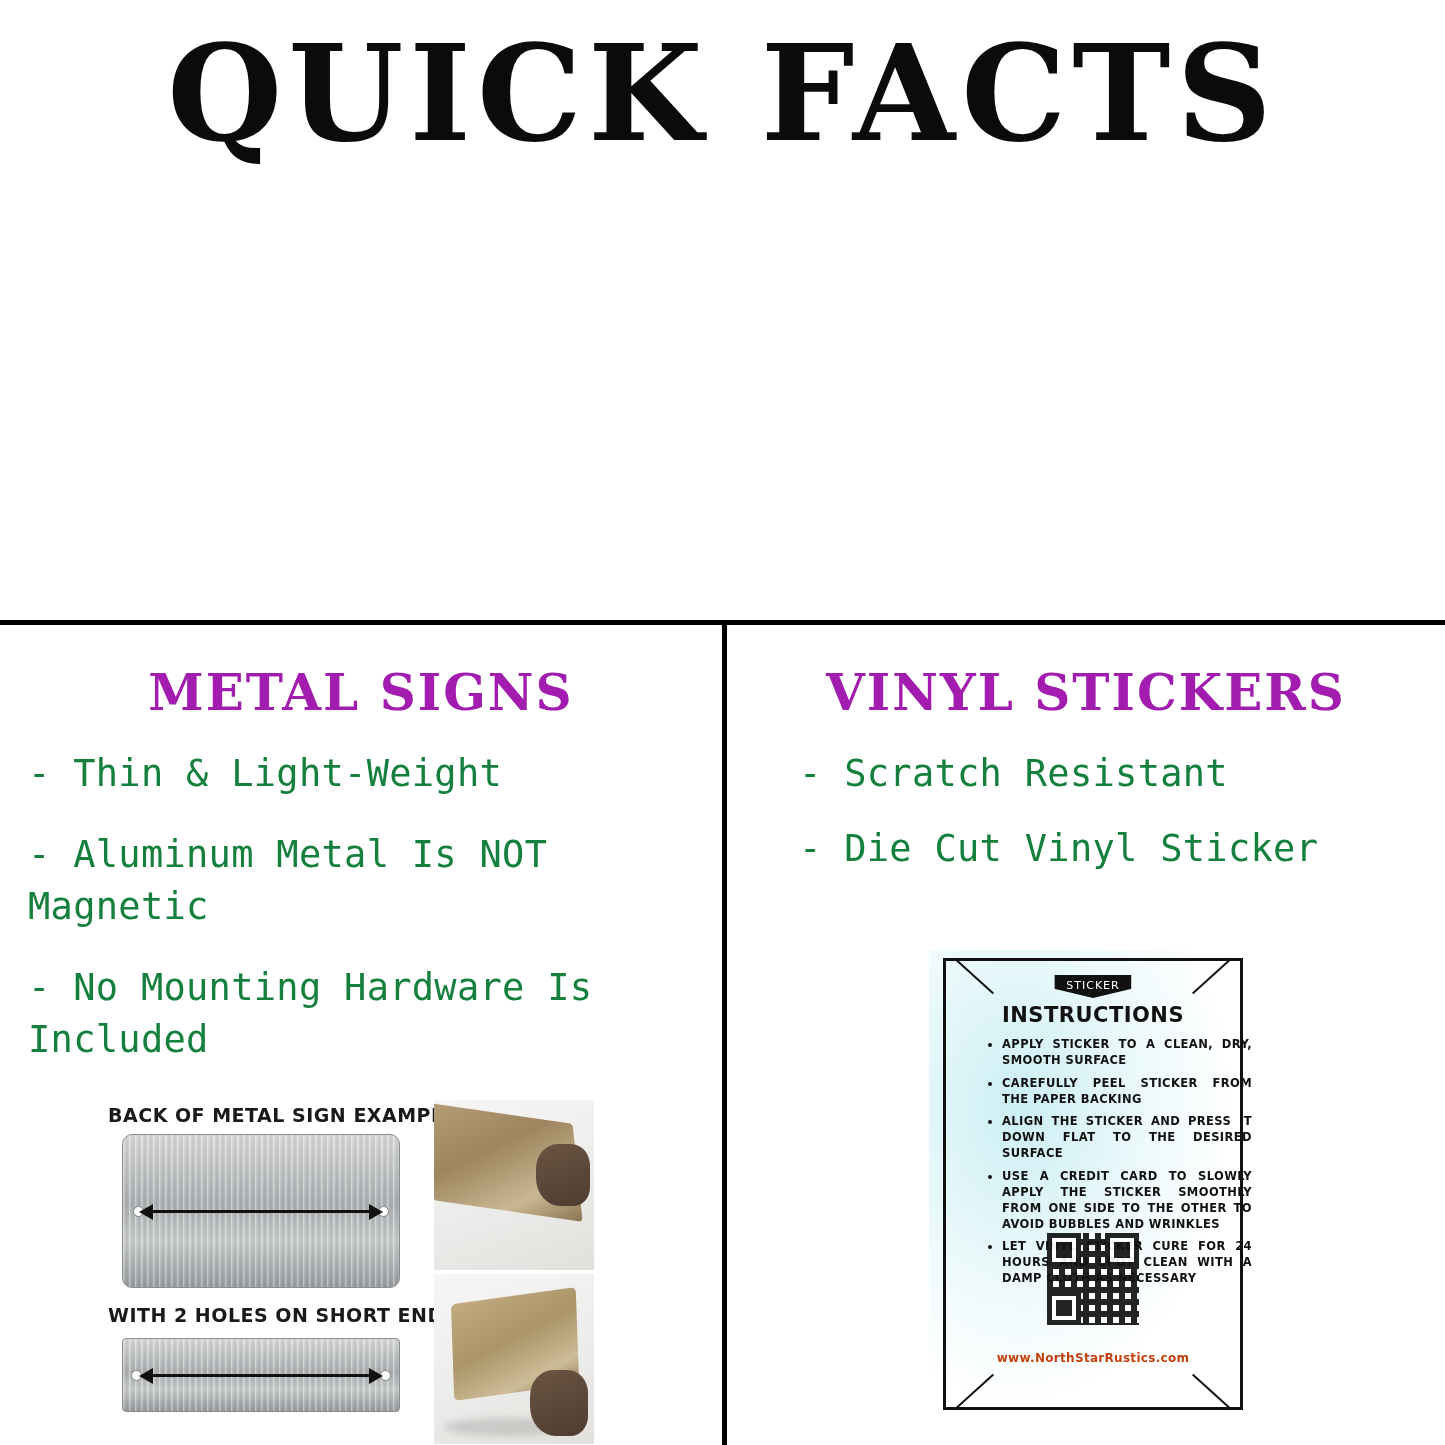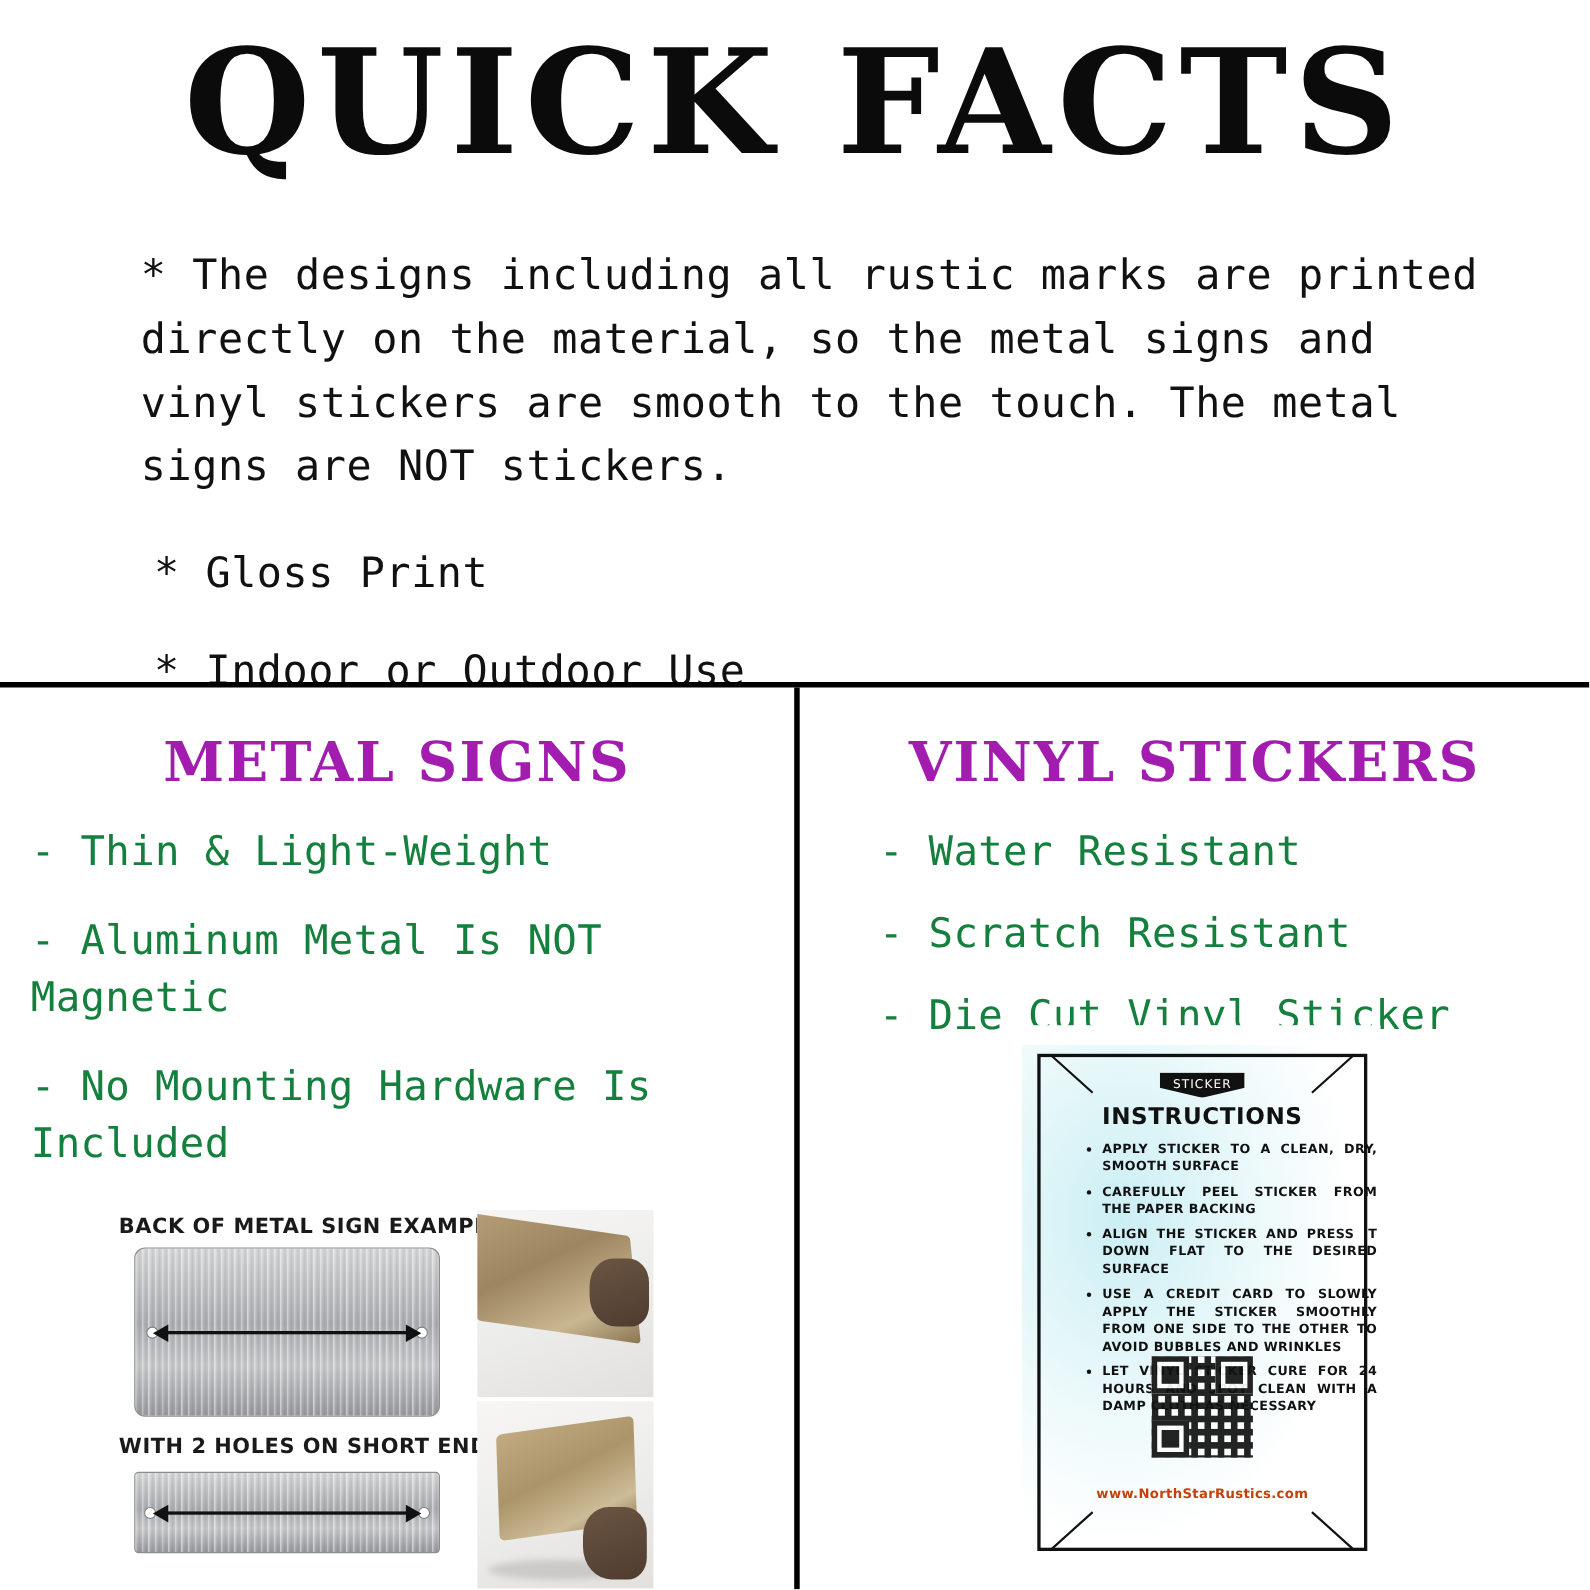--- a/index.html
+++ b/index.html
@@ -355,25 +355,20 @@
     color: #c2410c;
   }
 </style>
 </head>
 <body>
 
 <div id="page">
 
   <div class="top-section">
     <div class="main-title">QUICK FACTS</div>
-    <div class="top-body">
-      <p class="fact-paragraph">* The designs including all rustic marks are printed directly on the material, so the metal signs and vinyl stickers are smooth to the touch. The metal signs are NOT stickers.</p>
-      <p class="fact-line">* Gloss Print</p>
-      <p class="fact-line">* Indoor or Outdoor Use</p>
-    </div>
   </div>
 
   <div class="hrule"></div>
   <div class="vrule"></div>
 
   <div class="col col-left">
     <div class="col-title">METAL SIGNS</div>
     <p class="bullet">- Thin &amp; Light-Weight</p>
     <p class="bullet">- Aluminum Metal Is NOT Magnetic</p>
     <p class="bullet">- No Mounting Hardware Is Included</p>
@@ -413,21 +408,20 @@
     <div class="photo photo-bottom">
       <div class="photo-bg"></div>
       <div class="shadow-soft"></div>
       <div class="metal-shape-2"></div>
       <div class="hand hand-2"></div>
     </div>
   </div>
 
   <div class="col col-right">
     <div class="col-title">VINYL STICKERS</div>
-    <p class="bullet">- Water Resistant</p>
     <p class="bullet">- Scratch Resistant</p>
     <p class="bullet">- Die Cut Vinyl Sticker</p>
   </div>
 
   <div class="sticker-card">
     <div class="sticker-wash"></div>
     <div class="sticker-frame">
       <span class="corner c-tl"></span>
       <span class="corner c-tr"></span>
       <span class="corner c-bl"></span>

